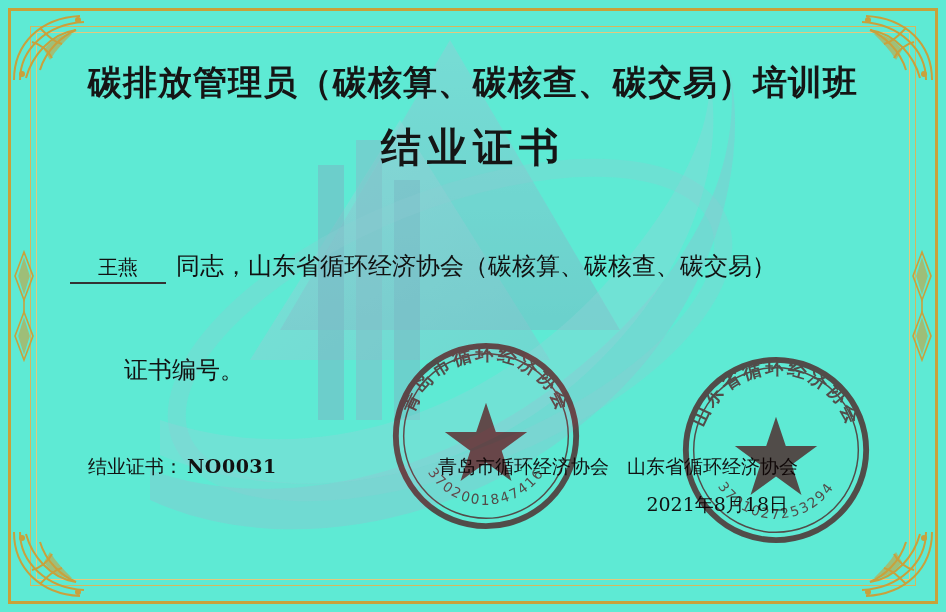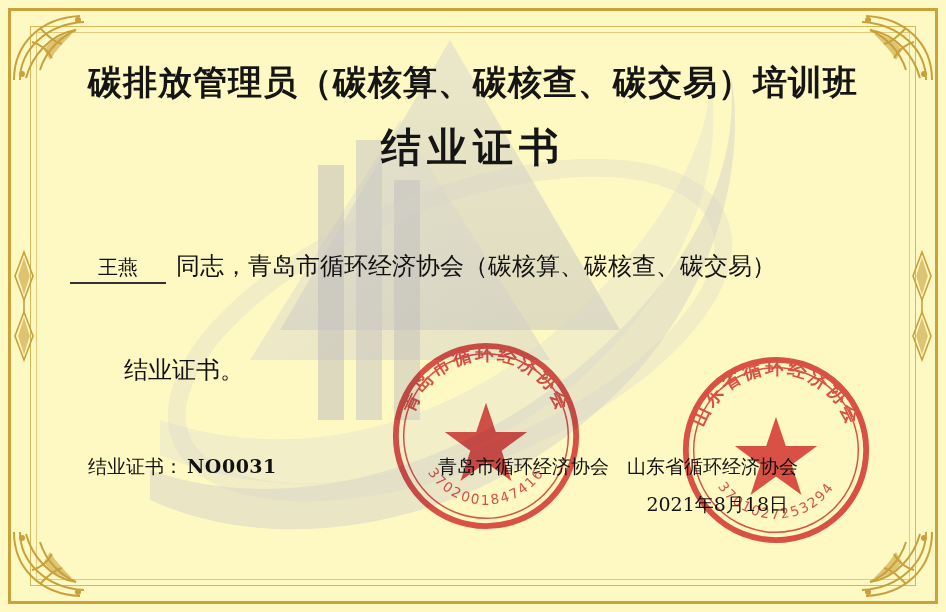--- a/index.html
+++ b/index.html
@@ -5,21 +5,21 @@
   html, body {
     margin: 0;
     padding: 0;
     background: #ffffff;
   }
   #certificate {
     position: relative;
     width: 946px;
     height: 612px;
     overflow: hidden;
-    background: #fef9c3;
+    background: #5eead4;
     font-family: "Liberation Serif", serif;
   }
 
   
   .border-outer {
     position: absolute;
     left: 8px; top: 8px; right: 8px; bottom: 8px;
     border: 3px solid #c8a23a;
     box-sizing: border-box;
   }
@@ -319,25 +319,25 @@
     </svg>
   </div>
 
   <div class="content">
 
     <div class="title">碳排放管理员（碳核算、碳核查、碳交易）培训班</div>
 
     <div class="subtitle">结业证书</div>
 
     <div class="body-line1">
-      <span class="name">王燕</span><span>同志，青岛市循环经济协会（碳核算、碳核查、碳交易）</span>
+      <span class="name">王燕</span><span>同志，山东省循环经济协会（碳核算、碳核查、碳交易）</span>
     </div>
 
 
-    <div class="body-line3">结业证书。</div>
+    <div class="body-line3">证书编号。</div>
 
     <div class="cert-no">
       <span>结业证书：</span><span class="no-value">NO0031</span>
     </div>
 
     <div class="issuer-block">
       <div class="issuer-row">
         <span>青岛市循环经济协会</span>
         <span>山东省循环经济协会</span>
       </div>

